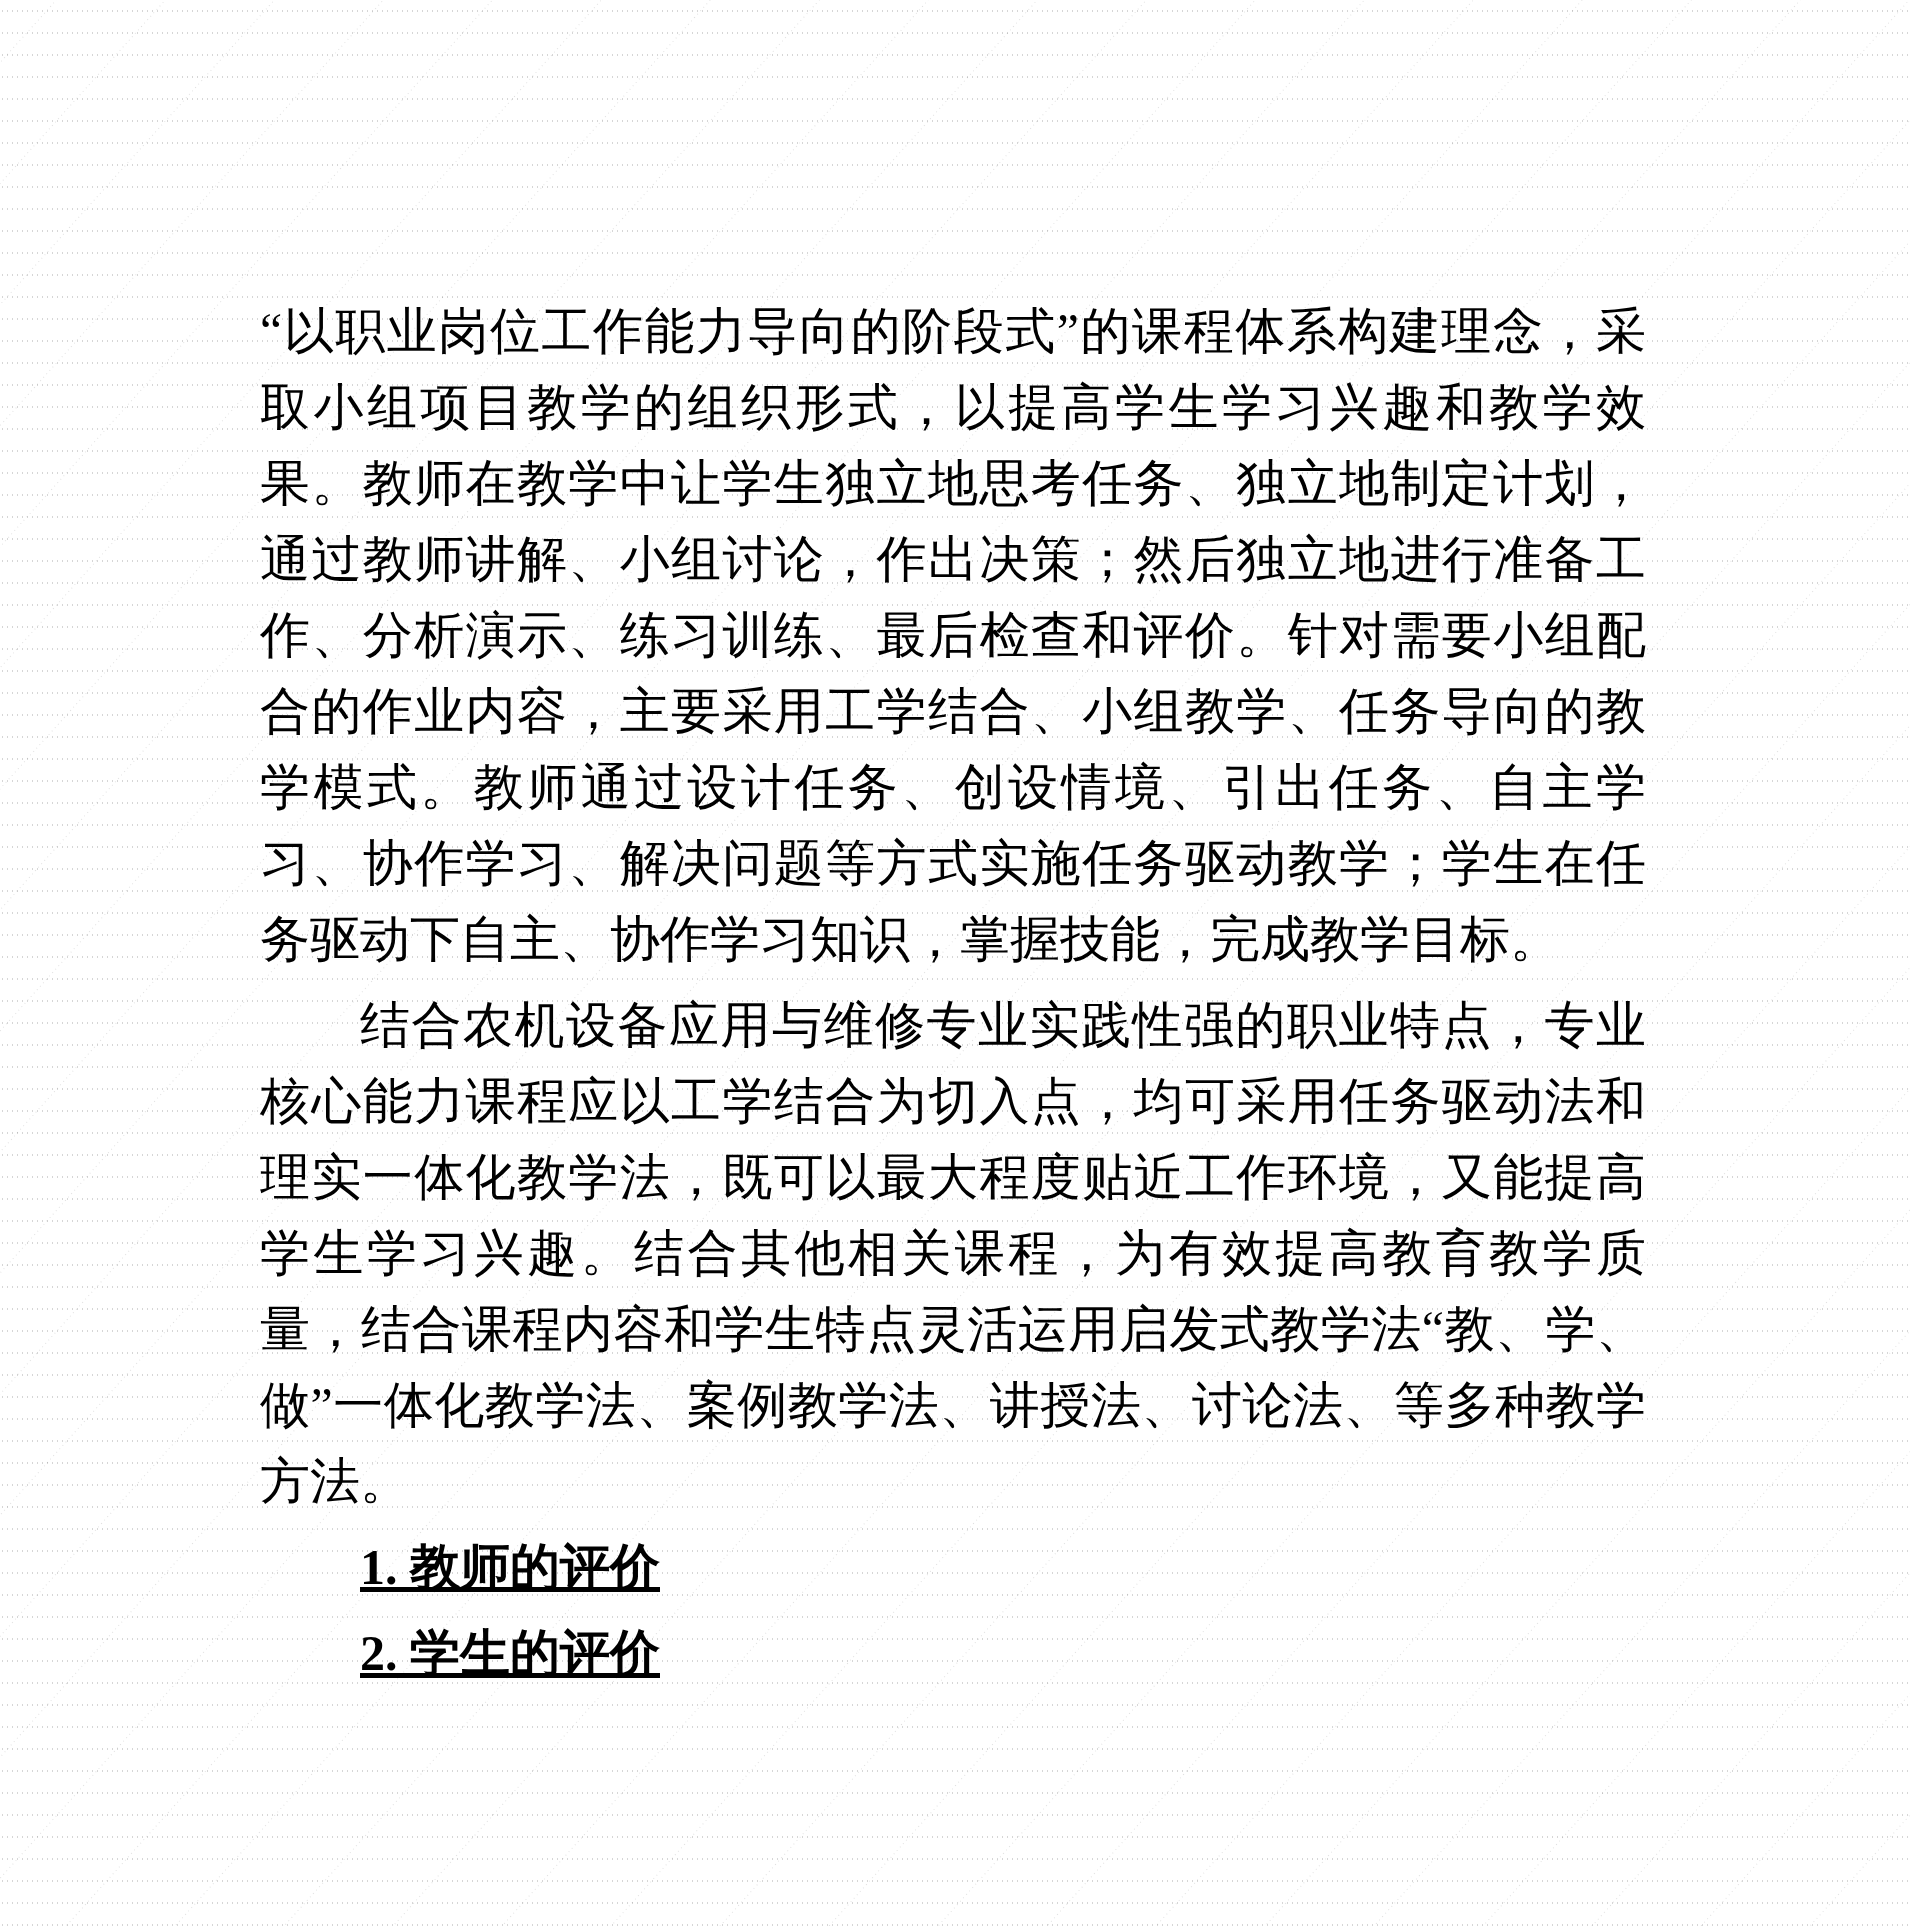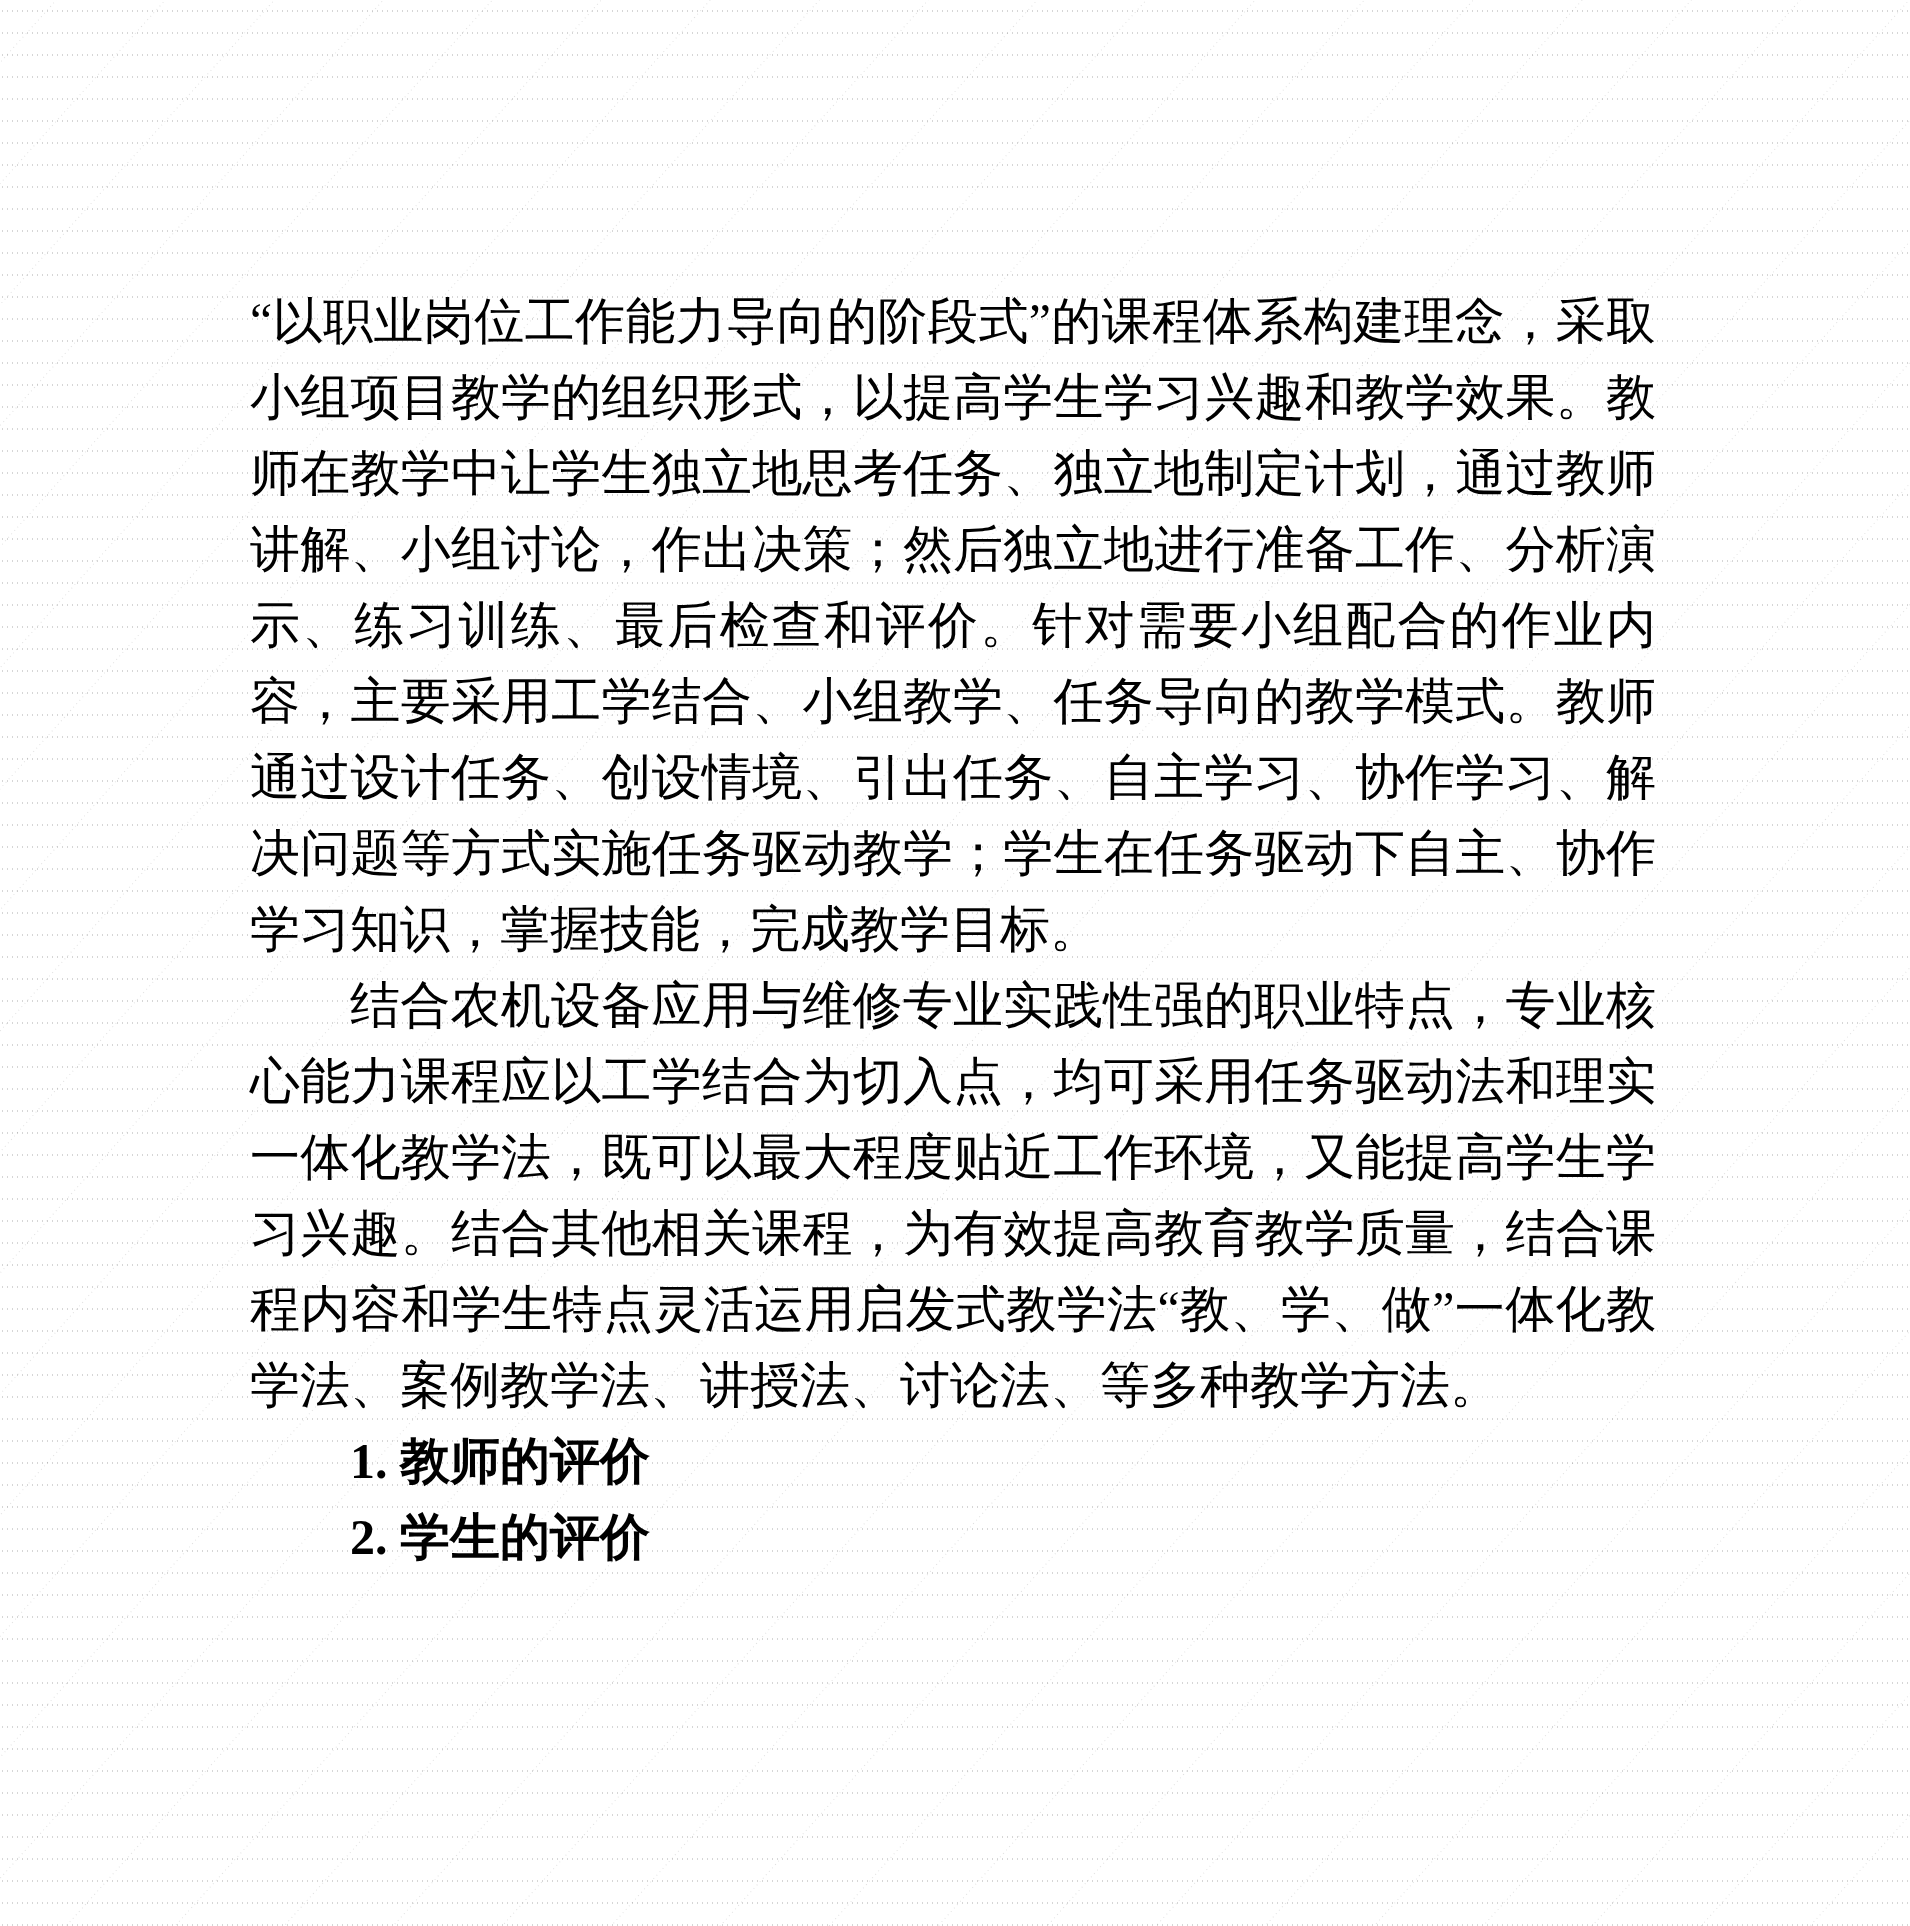--- a/index.html
+++ b/index.html
@@ -38,29 +38,30 @@
     position: absolute;
     left: 250px;
     top: 283px;
     width: 1406px;
     font-size: 50px;
     line-height: 76px;
     text-align: justify;
     z-index: 2;
   }
   .para {
-    margin: 0;
+    margin: 10px;
     padding: 0;
     text-indent: 2em;
   }
   .para.cont {
     text-indent: 0;
   }
   .para.bold {
     font-weight: bold;
+    text-decoration: underline;
   }
 </style>
 </head>
 <body>
 
 <div class="page">
 
   <div class="noise-h"></div>
   <div class="noise-d"></div>
 

